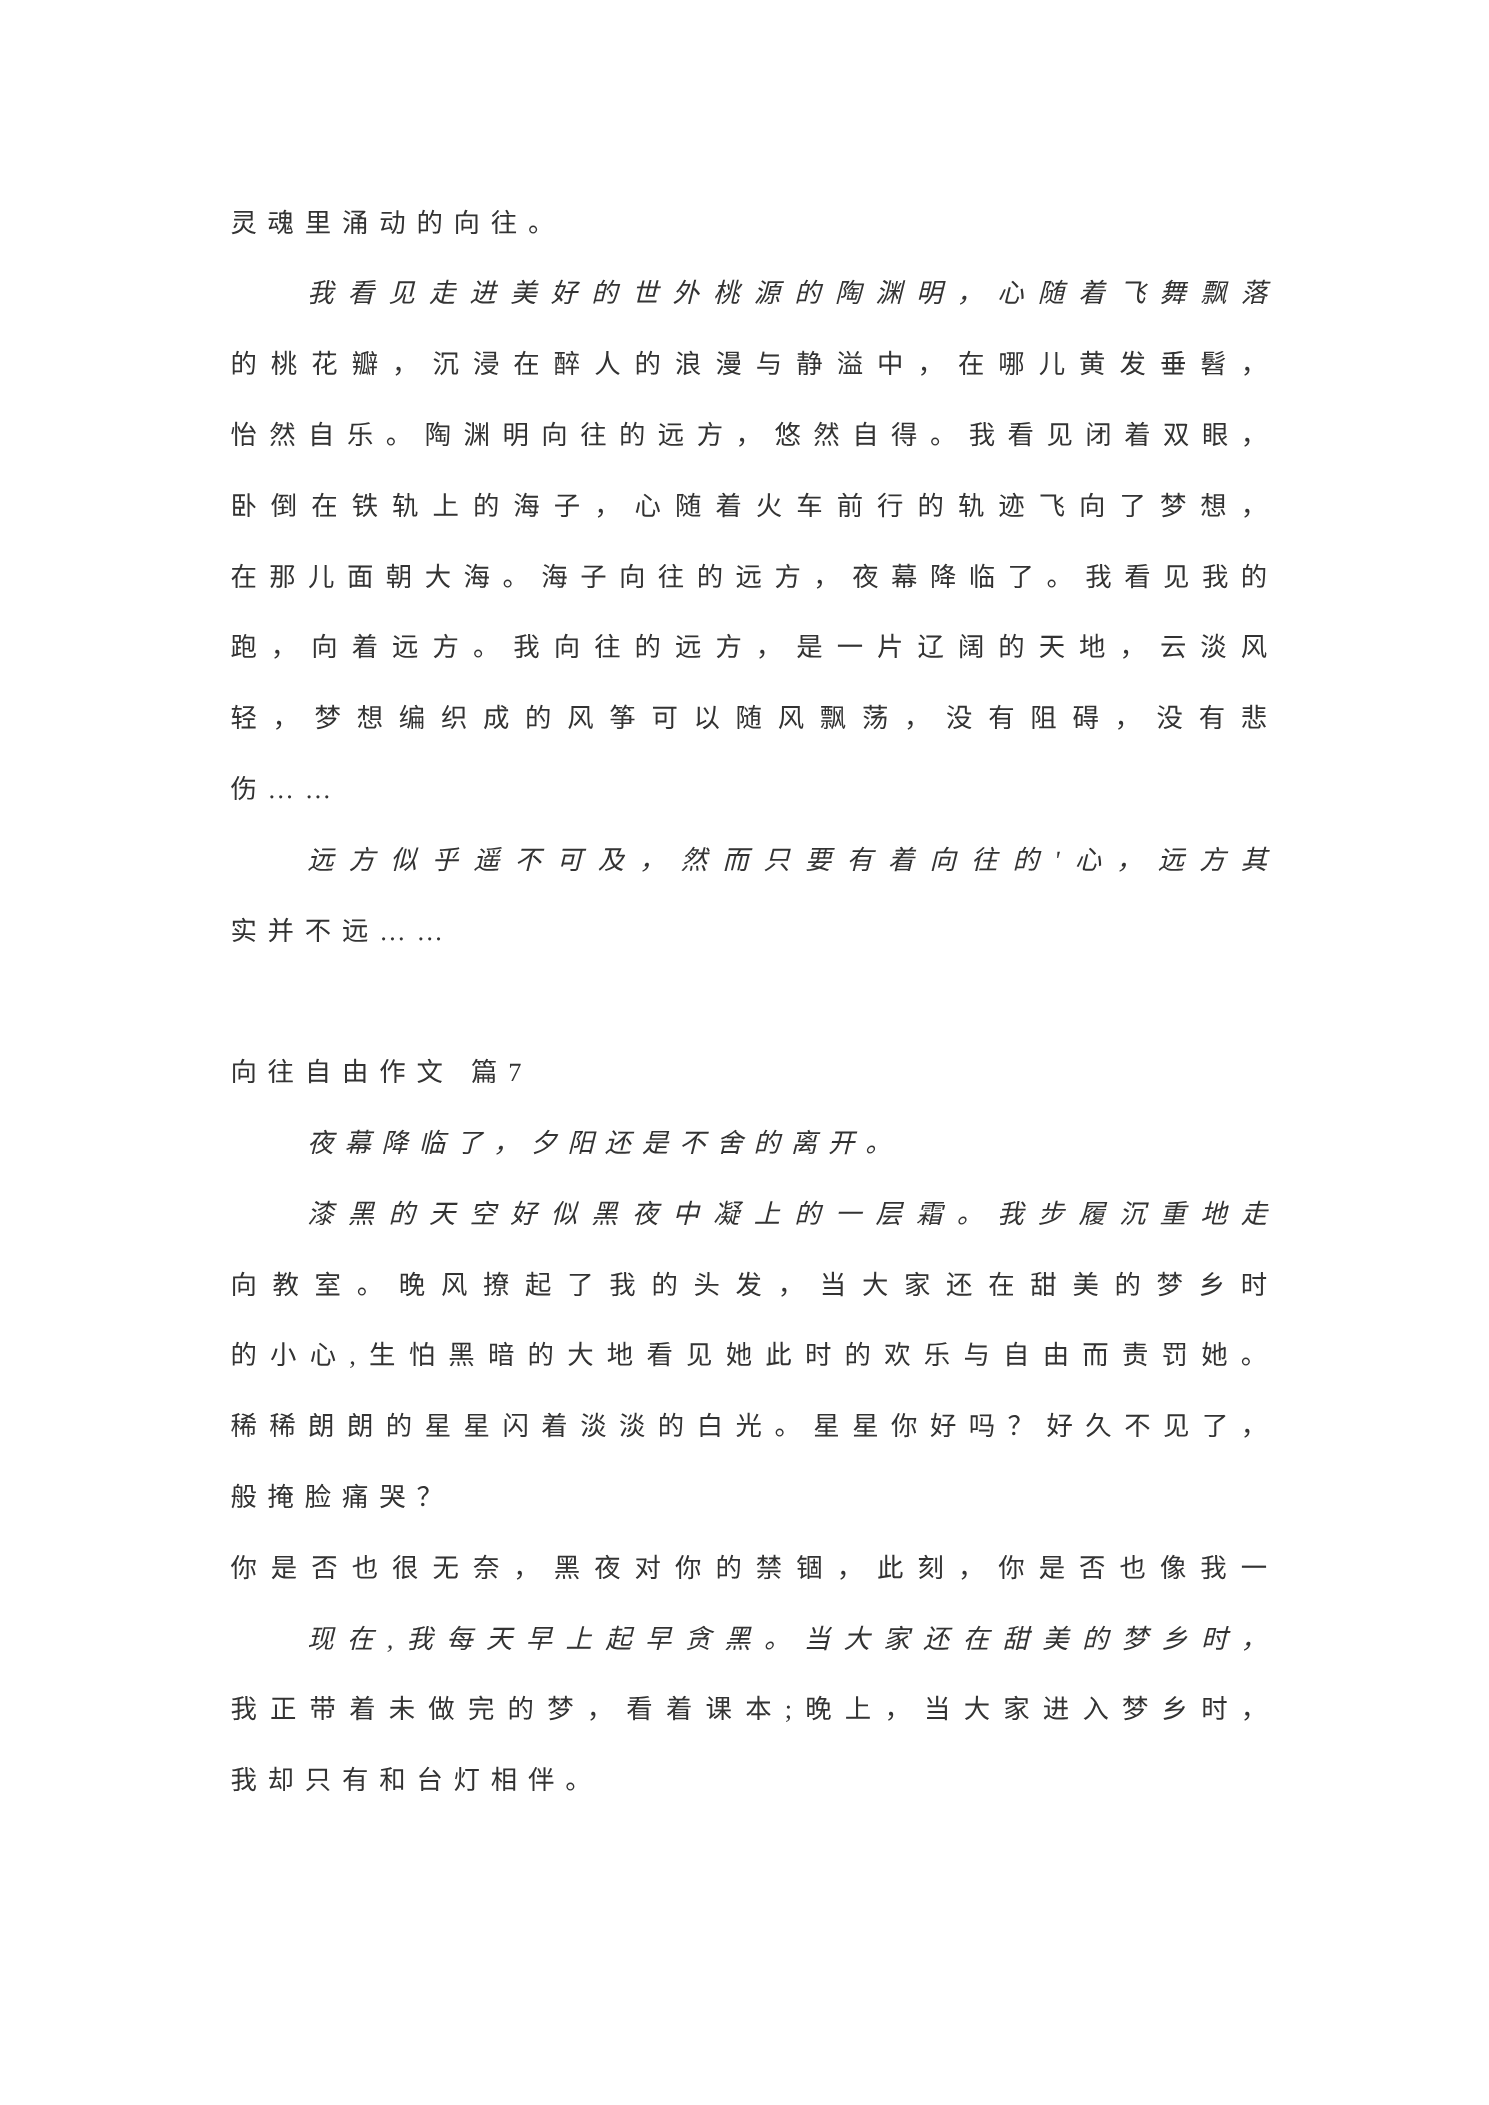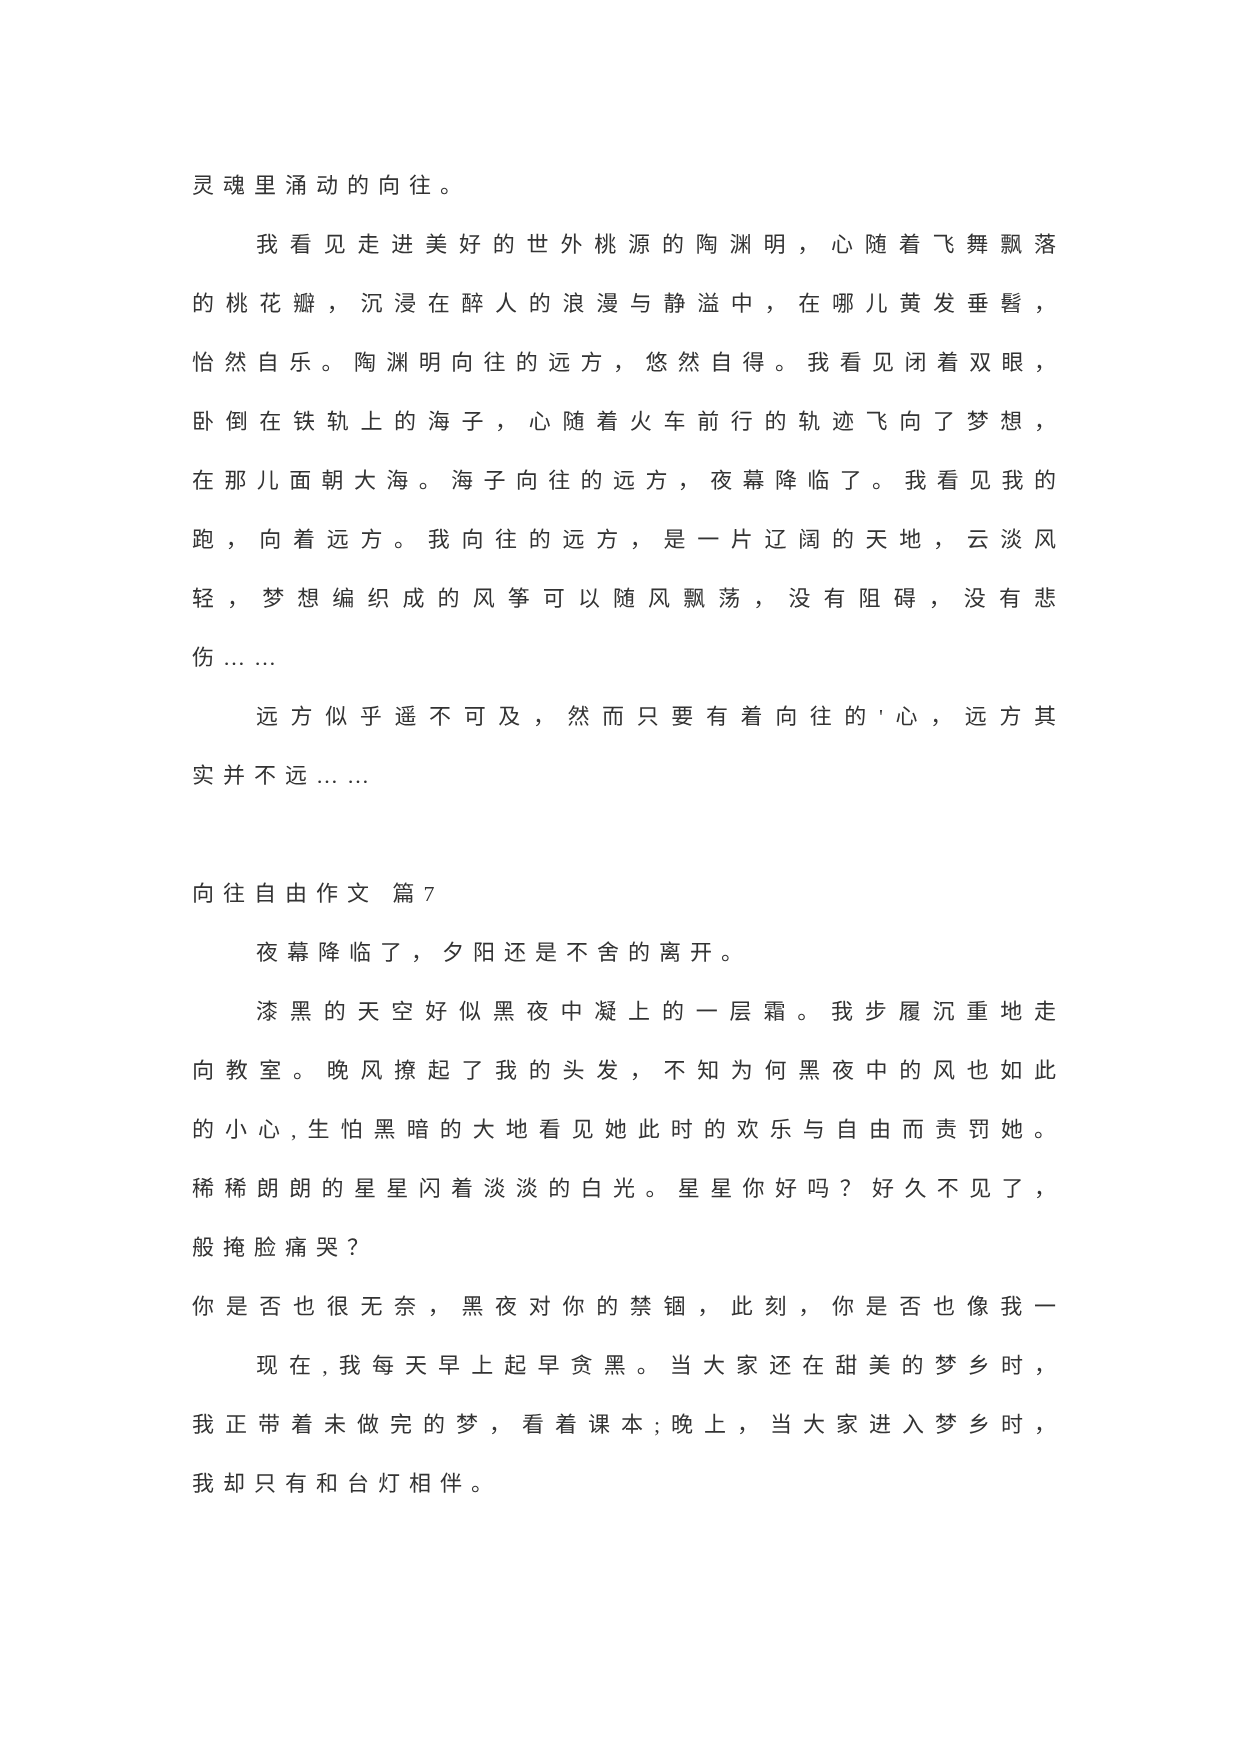--- a/index.html
+++ b/index.html
@@ -37,20 +37,21 @@
   .line.plain,
   .line.heading {
     text-align: left;
     letter-spacing: 9px;
   }
   .line.blank {
     height: 59px;
   }
   .line.indent {
     text-indent: 64px;
+    font-style: italic;
   }
 </style>
 </head>
 <body>
 
 <div class="page">
   <div class="text-column">
       <div class="line plain">灵魂里涌动的向往。</div>
       <div class="line justified indent">我看见走进美好的世外桃源的陶渊明，心随着飞舞飘落</div>
       <div class="line justified">的桃花瓣，沉浸在醉人的浪漫与静溢中，在哪儿黄发垂髫，</div>
@@ -59,21 +60,21 @@
       <div class="line justified">在那儿面朝大海。海子向往的远方，夜幕降临了。我看见我的</div>
       <div class="line justified">跑，向着远方。我向往的远方，是一片辽阔的天地，云淡风</div>
       <div class="line justified">轻，梦想编织成的风筝可以随风飘荡，没有阻碍，没有悲</div>
       <div class="line plain">伤……</div>
       <div class="line justified indent">远方似乎遥不可及，然而只要有着向往的'心，远方其</div>
       <div class="line plain">实并不远……</div>
       <div class="line blank"></div>
       <div class="line heading">向往自由作文 篇7</div>
       <div class="line plain indent">夜幕降临了，夕阳还是不舍的离开。</div>
       <div class="line justified indent">漆黑的天空好似黑夜中凝上的一层霜。我步履沉重地走</div>
-      <div class="line justified">向教室。晚风撩起了我的头发，不知为何黑夜中的风也如此</div>
+      <div class="line justified">向教室。晚风撩起了我的头发，当大家还在甜美的梦乡时</div>
       <div class="line justified">的小心,生怕黑暗的大地看见她此时的欢乐与自由而责罚她。</div>
       <div class="line justified">稀稀朗朗的星星闪着淡淡的白光。星星你好吗？好久不见了，</div>
       <div class="line plain">般掩脸痛哭？</div>
       <div class="line justified">你是否也很无奈，黑夜对你的禁锢，此刻，你是否也像我一</div>
       <div class="line justified indent">现在,我每天早上起早贪黑。当大家还在甜美的梦乡时，</div>
       <div class="line justified">我正带着未做完的梦，看着课本;晚上，当大家进入梦乡时，</div>
       <div class="line plain">我却只有和台灯相伴。</div>
     </div>
 </div>
 

